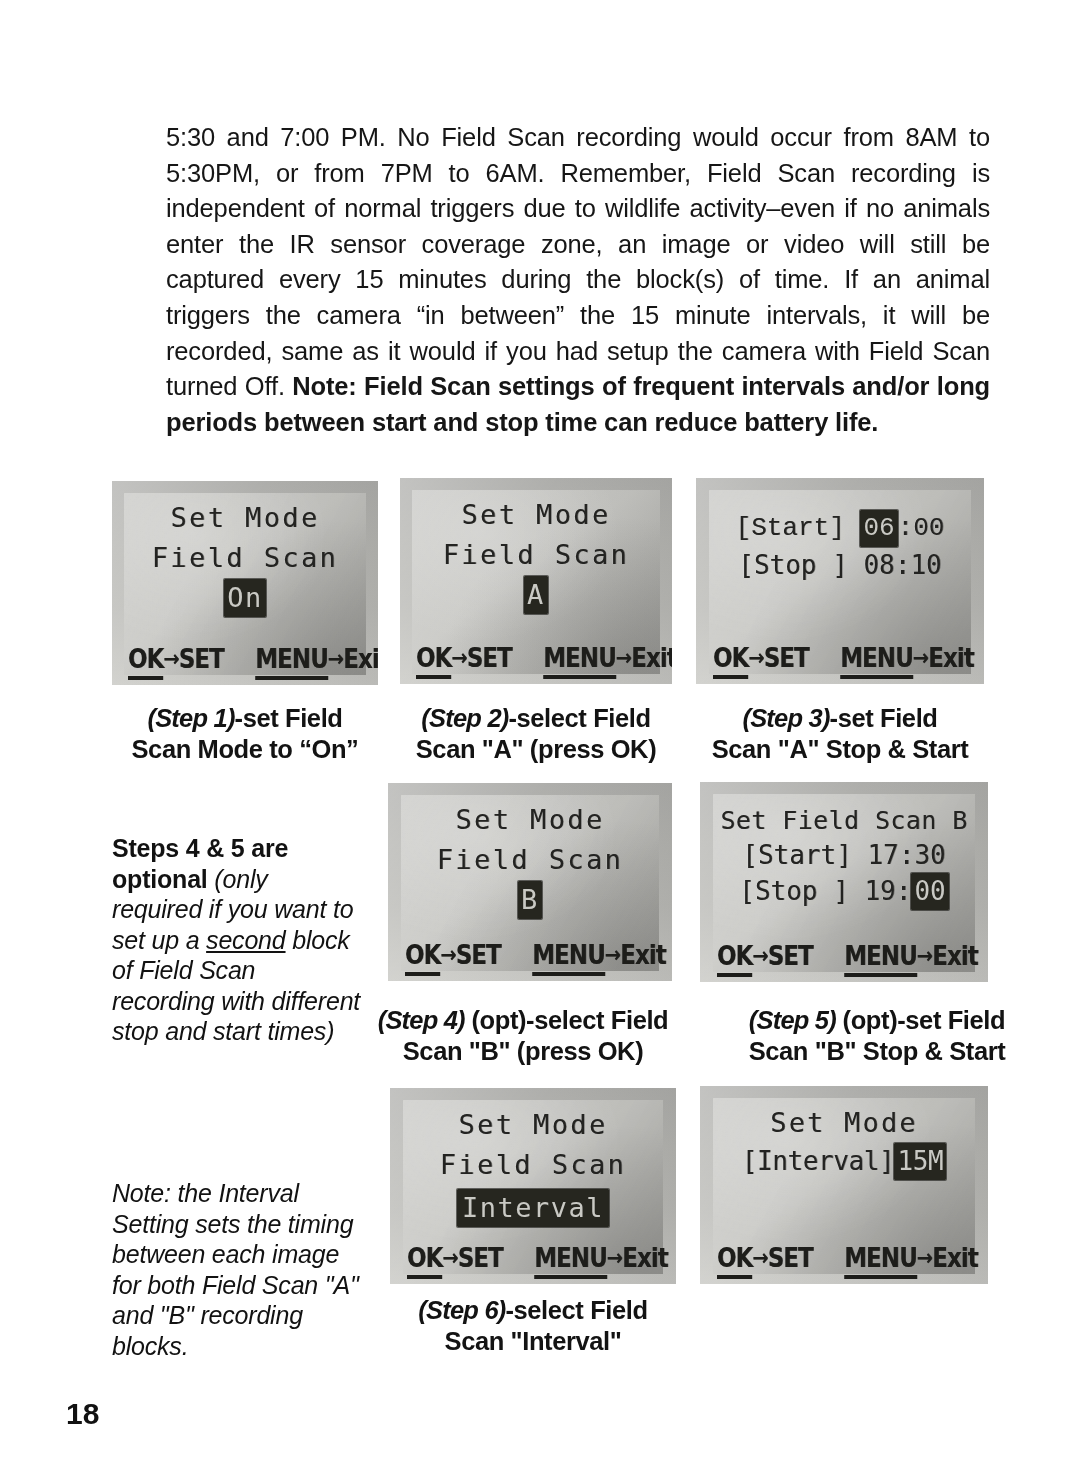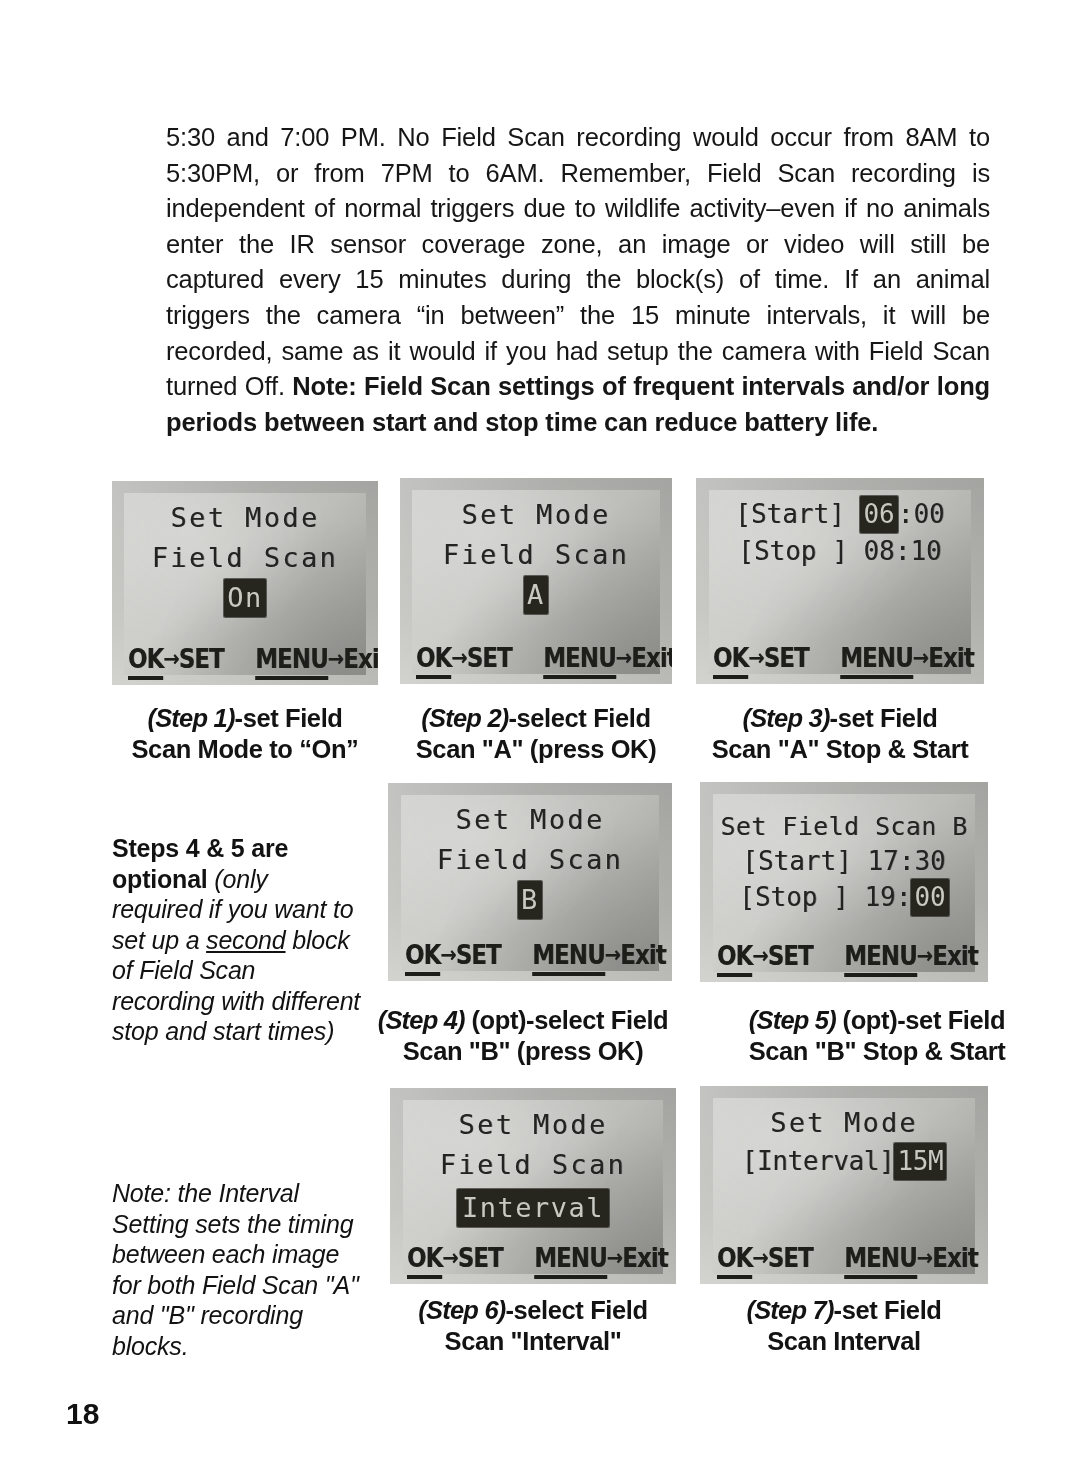--- a/index.html
+++ b/index.html
@@ -187,21 +187,21 @@
       <div class="lcd-line l3"><span class="hl">A</span></div>
       <div class="lcd-footer">
         <div class="softkey"><u>OK</u><span class="arrowglyph">→</span><span>SET</span></div>
         <div class="softkey right"><u>MENU</u><span class="arrowglyph">→</span><span>Exit</span></div>
       </div>
     </div>
   </div>
 
   <div class="lcd r1" style="left:696px; top:478px; width:288px; height:206px;">
     <div class="inner" style="padding-top:3px;">
-      <div class="lcd-line" style="font-size:26px; letter-spacing:0px; margin-top:6px;"><span>[Start]</span> <span class="hl">06</span><span>:00</span></div>
+      <div class="lcd-line" style="font-size:26px; letter-spacing:0px; margin-top:20px;font-family:Liberation Mono, monospace;"><span>[Start]</span> <span class="hl">06</span><span>:00</span></div>
       <div class="lcd-line" style="font-size:26px; letter-spacing:0px; margin-top:7px;"><span>[Stop ]</span> <span>08:10</span></div>
       <div class="lcd-footer">
         <div class="softkey"><u>OK</u><span class="arrowglyph">→</span><span>SET</span></div>
         <div class="softkey right"><u>MENU</u><span class="arrowglyph">→</span><span>Exit</span></div>
       </div>
     </div>
   </div>
 
   <div class="caption" style="left:112px; top:703px; width:266px;">
     <span class="stepword">(Step 1)</span><span>-set Field</span><br>
@@ -222,21 +222,21 @@
       <div class="lcd-line l2">Field Scan</div>
       <div class="lcd-line l3"><span class="hl">B</span></div>
       <div class="lcd-footer">
         <div class="softkey"><u>OK</u><span class="arrowglyph">→</span><span>SET</span></div>
         <div class="softkey right"><u>MENU</u><span class="arrowglyph">→</span><span>Exit</span></div>
       </div>
     </div>
   </div>
 
   <div class="lcd r1" style="left:700px; top:782px; width:288px; height:200px;">
-    <div class="inner" style="padding-top:16px;">
+    <div class="inner" style="padding-top:10px;">
       <div class="lcd-line" style="font-size:25px; letter-spacing:0.4px; margin-top:2px;">Set Field Scan B</div>
       <div class="lcd-line" style="font-size:26px; letter-spacing:0px; margin-top:5px;"><span>[Start]</span> <span>17:30</span></div>
       <div class="lcd-line" style="font-size:26px; letter-spacing:0px; margin-top:6px;"><span>[Stop ]</span> <span>19:</span><span class="hl">00</span></div>
       <div class="lcd-footer">
         <div class="softkey"><u>OK</u><span class="arrowglyph">→</span><span>SET</span></div>
         <div class="softkey right"><u>MENU</u><span class="arrowglyph">→</span><span>Exit</span></div>
       </div>
     </div>
   </div>
 
@@ -269,24 +269,20 @@
         <div class="softkey"><u>OK</u><span class="arrowglyph">→</span><span>SET</span></div>
         <div class="softkey right"><u>MENU</u><span class="arrowglyph">→</span><span>Exit</span></div>
       </div>
     </div>
   </div>
 
   <div class="caption" style="left:386px; top:1295px; width:294px;">
     <span class="stepword">(Step 6)</span><span>-select Field</span><br>
     <span>Scan "Interval"</span>
   </div>
-  <div class="caption" style="left:698px; top:1295px; width:292px;">
-    <span class="stepword">(Step 7)</span><span>-set Field</span><br>
-    <span>Scan Interval</span>
-  </div>
 
   <div class="sidenote" style="left:112px; top:833px; width:250px;"><b>Steps 4 &amp; 5 are optional</b><i> (only required if you want to set up a </i><i><u>second</u></i><i> block of Field Scan recording with different stop and start times)</i></div>
 
   <div class="sidenote" style="left:112px; top:1178px; width:250px;"><i>Note: the Interval Setting sets the timing between each image for both Field Scan "A" and "B" recording blocks.</i></div>
 
   <div class="pagenum">18</div>
 
 </div>
 
 </body></html>

